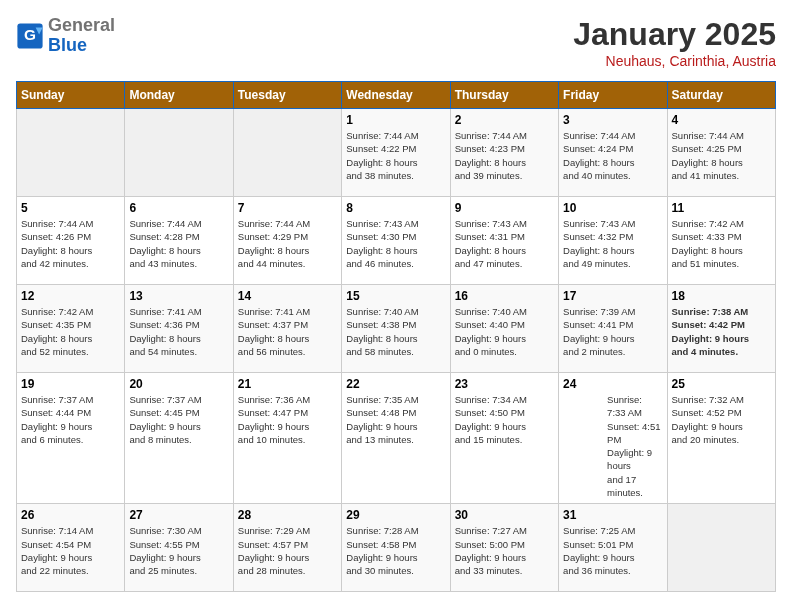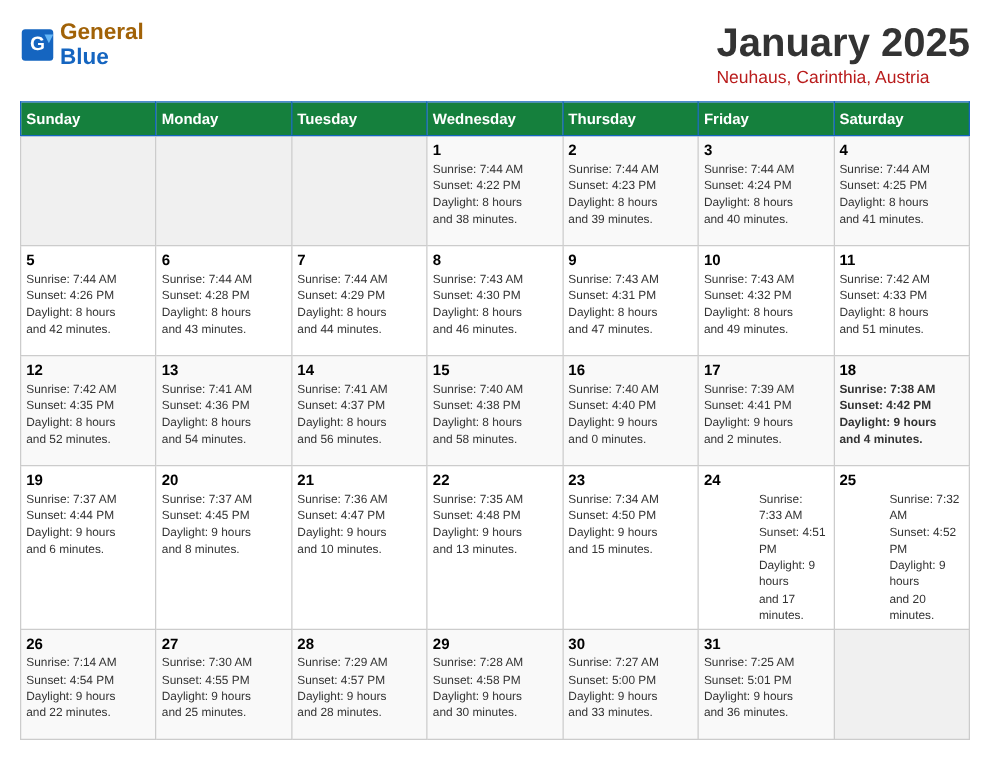--- a/index.html
+++ b/index.html
@@ -20,46 +20,46 @@
       display: flex;
       align-items: center;
     }
     .logo-text {
       font-size: 18px;
       font-weight: bold;
       color: #333;
       line-height: 1.1;
     }
     .logo-text span {
-      color: #a16207;
+      color: #737373;
     }
     .logo-icon {
       width: 28px;
       height: 28px;
       margin-right: 4px;
     }
     .title-block {
-      text-align: left;
+      text-align: right;
     }
     .month-title {
       font-size: 32px;
       font-weight: bold;
       color: #333;
     }
     .location {
       font-size: 14px;
       color: #b91c1c;
     }
     table {
       width: 100%;
       border-collapse: collapse;
       font-size: 10.5px;
     }
     thead th {
-      background-color: #15803d;
+      background-color: #a16207;
       color: #fff;
       padding: 6px 4px;
       text-align: left;
       font-size: 12px;
       border: 1px solid #1565c0;
     }
     tbody td {
       border: 1px solid #ccc;
       vertical-align: top;
       padding: 4px;
@@ -295,21 +295,21 @@
         </td>
         <td>
           <span class="day-num">24</span>
           <div class="cell-info" style="white-space: pre-line; margin-left: 44px;">Sunrise: 7:33 AM
 Sunset: 4:51 PM
 Daylight: 9 hours
 and 17 minutes.</div>
         </td>
         <td>
           <span class="day-num">25</span>
-          <div class="cell-info" style="white-space: pre-line; margin-left: 40px;">Sunrise: 7:32 AM
+          <div class="cell-info" style="white-space: pre-line;">Sunrise: 7:32 AM
 Sunset: 4:52 PM
 Daylight: 9 hours
 and 20 minutes.</div>
         </td>
       </tr>
       <tr>
         <td>
           <span class="day-num">26</span>
           <div class="cell-info" style="white-space: pre-line;">Sunrise: 7:14 AM
 Sunset: 4:54 PM

